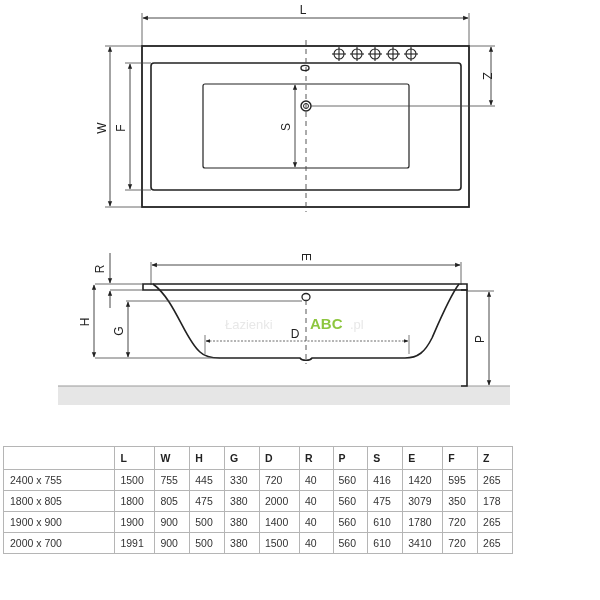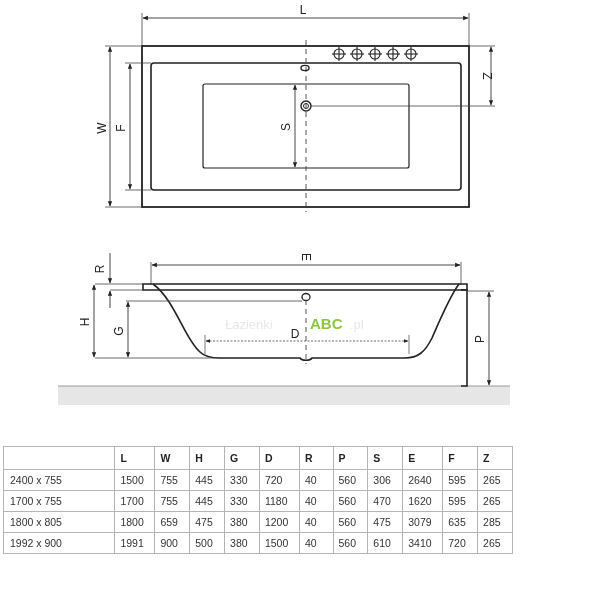--- a/index.html
+++ b/index.html
@@ -178,55 +178,55 @@
   <tbody id="table-body">
       <tr>
         <td class="size">2400 x 755</td>
         <td>1500</td>
         <td>755</td>
         <td>445</td>
         <td>330</td>
         <td>720</td>
         <td>40</td>
         <td>560</td>
-        <td>306</td>
-        <td>2640</td>
+        <td>416</td>
+        <td>1420</td>
         <td>595</td>
         <td>265</td>
       </tr>
       <tr>
-        <td class="size">1700 x 755</td>
-        <td>1700</td>
-        <td>755</td>
-        <td>445</td>
-        <td>330</td>
-        <td>1180</td>
-        <td>40</td>
-        <td>560</td>
-        <td>470</td>
-        <td>1620</td>
-        <td>595</td>
-        <td>265</td>
-      </tr>
-      <tr>
         <td class="size">1800 x 805</td>
         <td>1800</td>
-        <td>659</td>
+        <td>805</td>
         <td>475</td>
         <td>380</td>
-        <td>1200</td>
+        <td>2000</td>
         <td>40</td>
         <td>560</td>
         <td>475</td>
         <td>3079</td>
-        <td>635</td>
-        <td>285</td>
-      </tr>
-      <tr>
-        <td class="size">1992 x 900</td>
+        <td>350</td>
+        <td>178</td>
+      </tr>
+      <tr>
+        <td class="size">1900 x 900</td>
+        <td>1900</td>
+        <td>900</td>
+        <td>500</td>
+        <td>380</td>
+        <td>1400</td>
+        <td>40</td>
+        <td>560</td>
+        <td>610</td>
+        <td>1780</td>
+        <td>720</td>
+        <td>265</td>
+      </tr>
+      <tr>
+        <td class="size">2000 x 700</td>
         <td>1991</td>
         <td>900</td>
         <td>500</td>
         <td>380</td>
         <td>1500</td>
         <td>40</td>
         <td>560</td>
         <td>610</td>
         <td>3410</td>
         <td>720</td>

